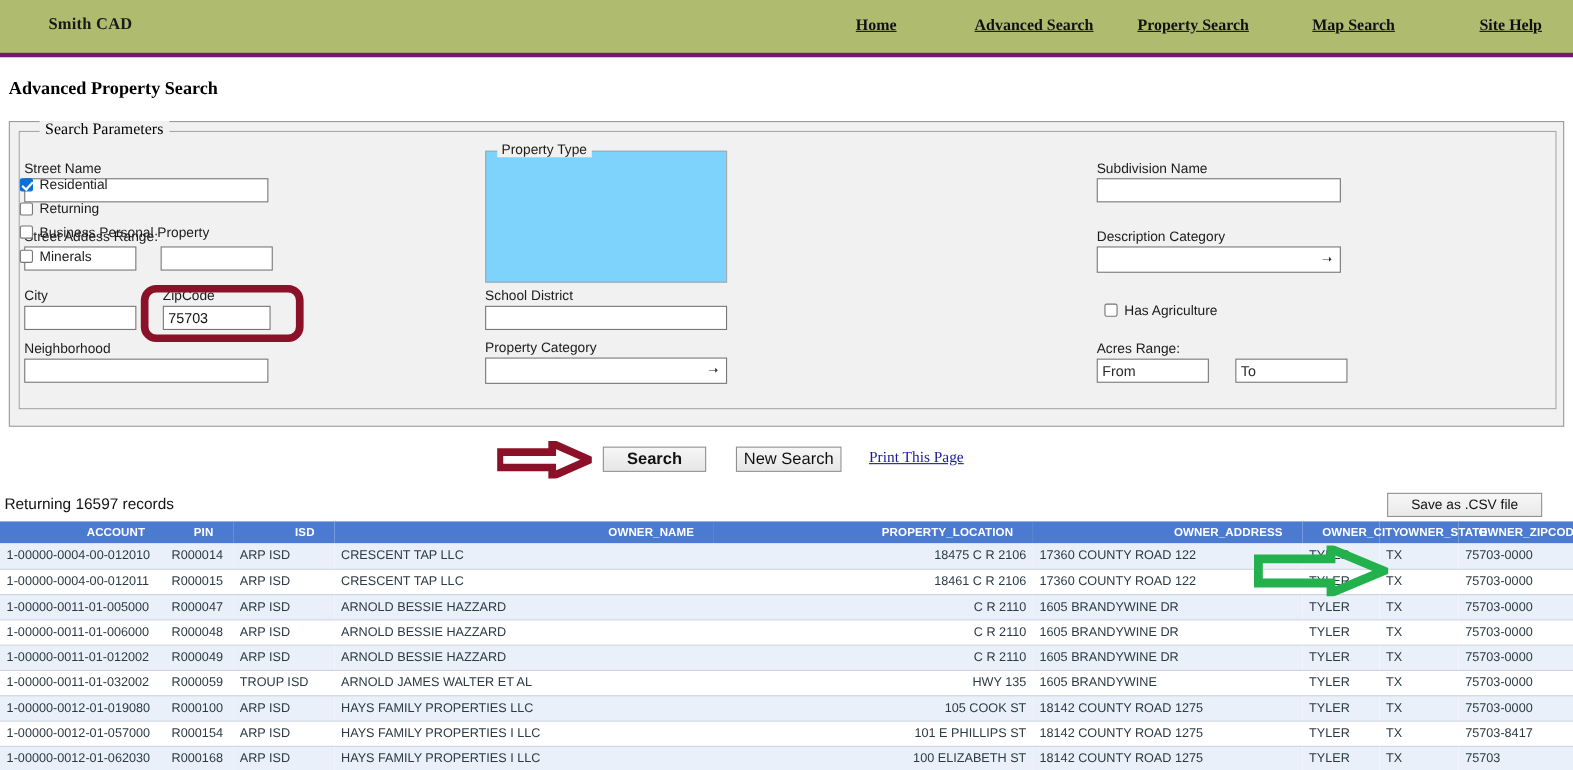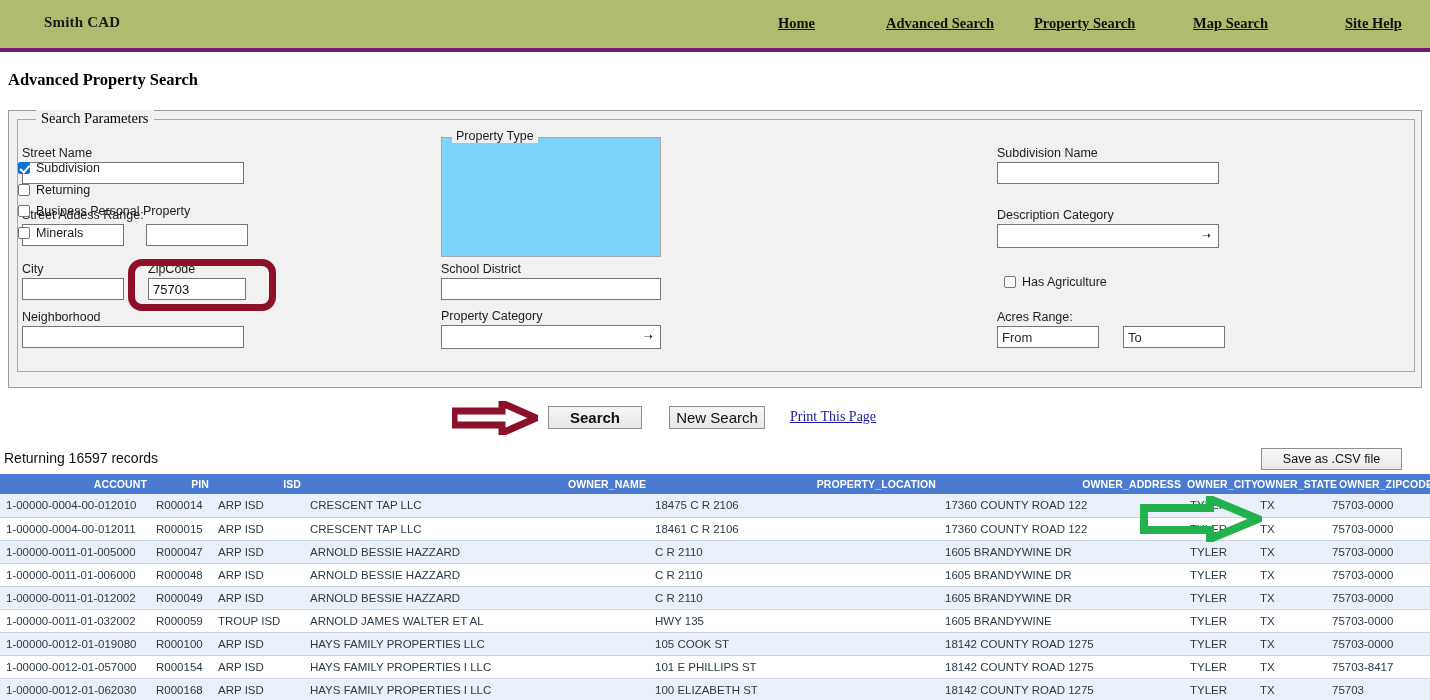--- a/index.html
+++ b/index.html
@@ -177,42 +177,42 @@
     border-collapse: collapse;
     font-size: 11px;
     table-layout: fixed;
   }
   #table thead th {
     background: #4a7bd0;
     color: #ffffff;
     font-size: 10.5px;
     font-weight: bold;
     height: 20px;
-    padding: 0 3px;
+    padding: 0 18px;
     text-align: right;
     white-space: nowrap;
     letter-spacing: .1px;
   }
   #table tbody td {
     height: 23px;
     padding: 0 6px;
     color: #2b3a44;
     font-size: 11.5px;
     white-space: nowrap;
     overflow: hidden;
     text-overflow: ellipsis;
   }
   #table tbody tr:nth-child(odd)  { background: #eaf0fa; }
   #table tbody tr:nth-child(even) { background: #ffffff; border-top:1px solid #c9d3e0; border-bottom:1px solid #c9d3e0; }
 
   .c-account { width: 150px; text-align: left; }
   .c-pin     { width: 62px;  text-align: left; }
   .c-isd     { width: 92px;  text-align: left; }
   .c-owner   { width: 345px; text-align: left; }
-  .c-loc     { width: 290px; text-align: left; }
+  .c-loc     { width: 290px; text-align: right; }
   .c-addr    { width: 245px; text-align: left; }
   .c-city    { width: 70px;  text-align: left; }
   .c-state   { width: 72px;  text-align: left; }
   .c-zip     { width: 110px; text-align: left; }
 
   th.c-account { text-align: center; }
   th.c-pin     { text-align: center; }
   th.c-isd     { text-align: center; }
   th.c-owner   { text-align: right; }
   th.c-loc     { text-align: right; }
@@ -256,21 +256,21 @@
 <div id="zip-ring"></div>
 
 <div class="flabel" style="left:22px; top:310px;">Neighborhood</div>
 <input class="finput" style="left: 22px; top: 326px; width: 222px;" value="">
 
 <div id="ptype">
   <div id="ptype-legend">Property Type</div>
 </div>
 <div class="cbrow" style="top:161px;">
   <span class="cb checked"></span>
-  <span>Subdivision</span>
+  <span>Residential</span>
 </div>
 <div class="cbrow" style="top:183px;">
   <span class="cb"></span>
   <span>Returning</span>
 </div>
 <div class="cbrow" style="top:204px;">
   <span class="cb"></span>
   <span>Business Personal Property</span>
 </div>
 <div class="cbrow" style="top:226px;">

